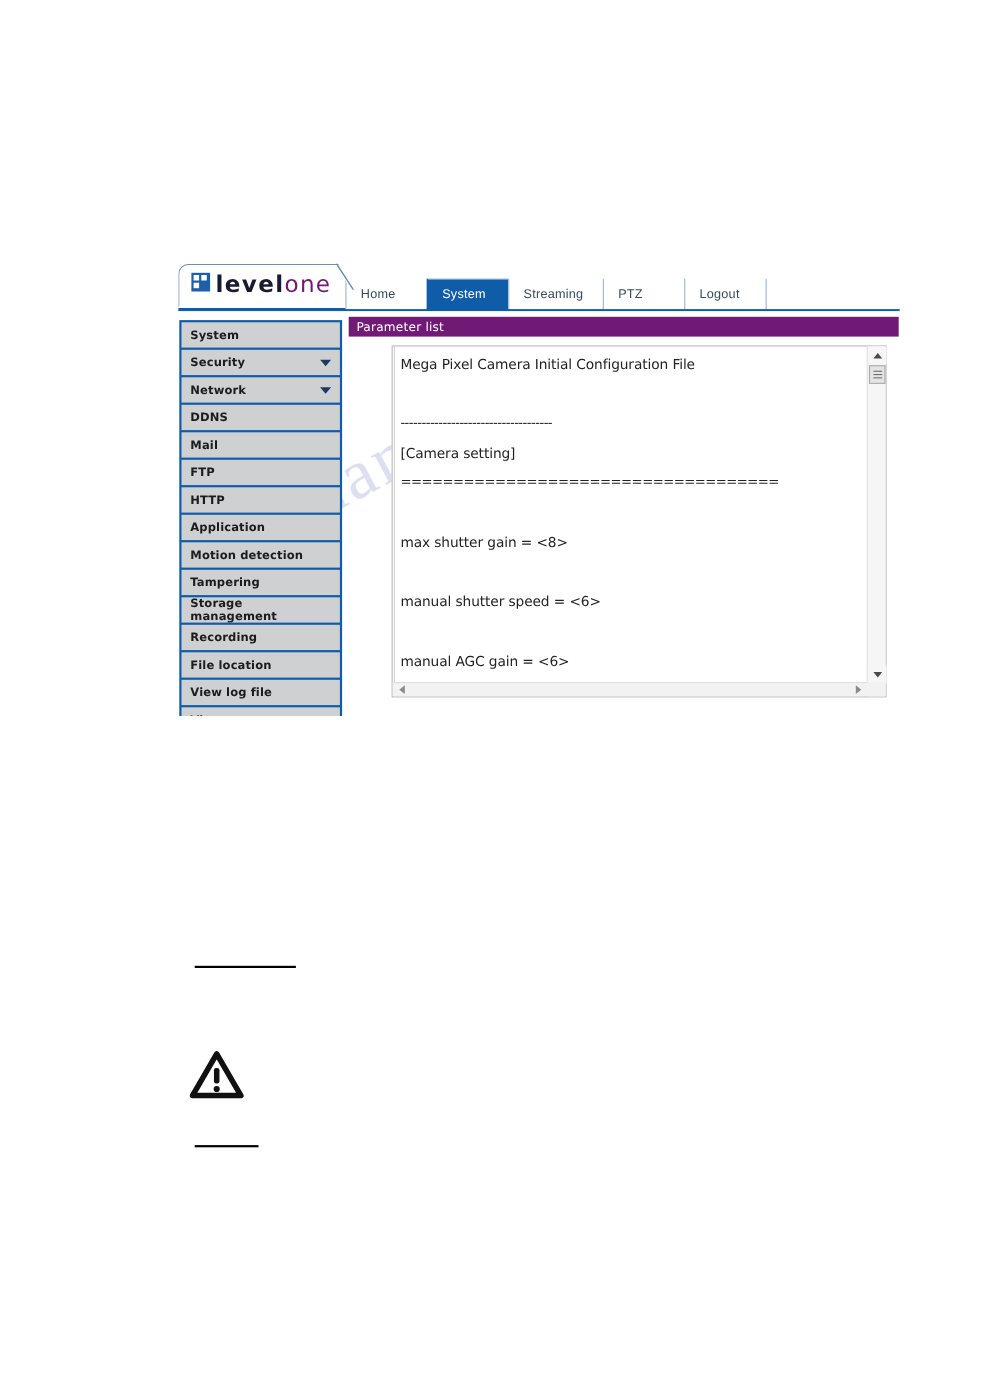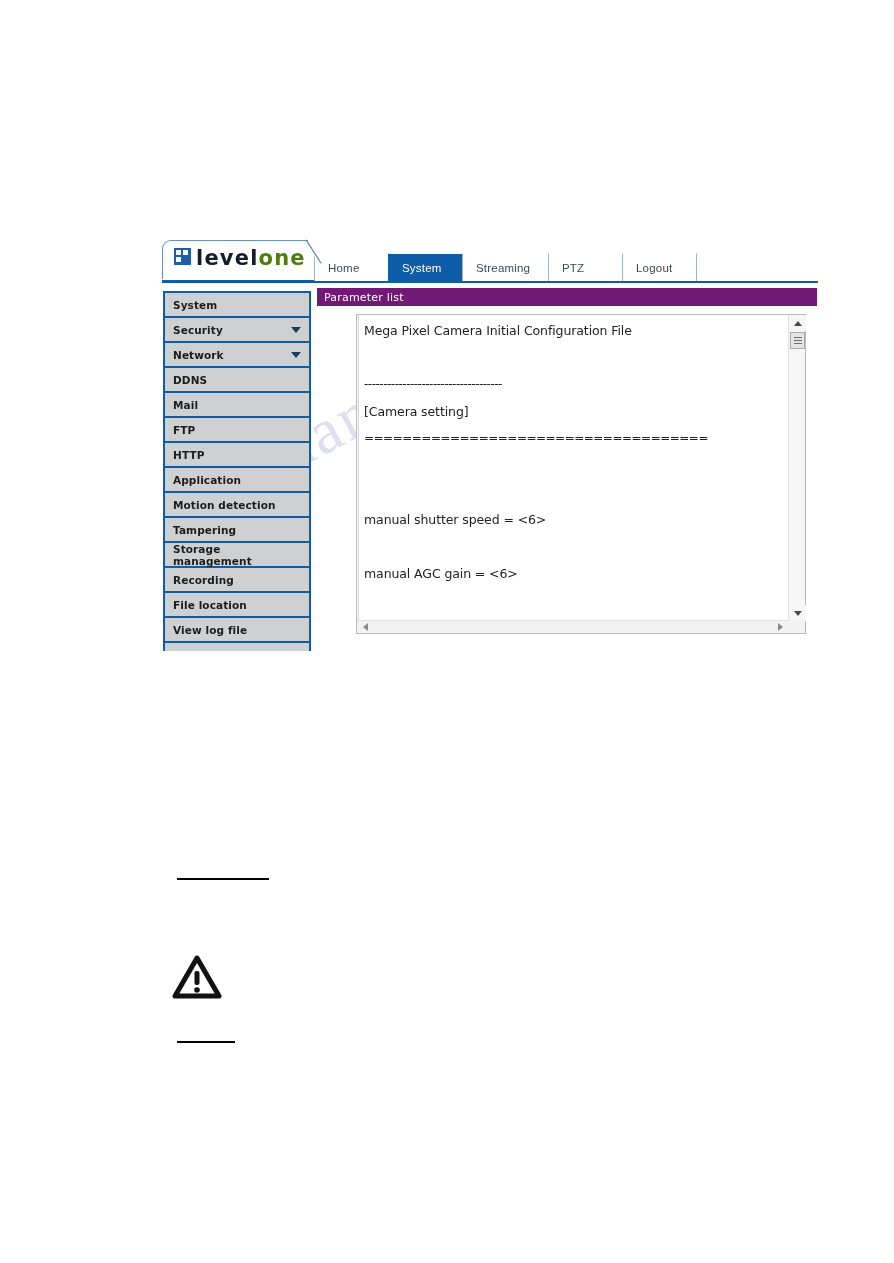--- a/index.html
+++ b/index.html
@@ -126,22 +126,22 @@
   .logo-level {
     font-size: 21px;
     font-weight: bold;
     color: #1a1a2e;
     letter-spacing: 1.2px;
     line-height: 1;
     font-family: "DejaVu Sans", sans-serif;
   }
   .logo-one {
     font-size: 21px;
-    font-weight: bold;
-    color: #4d7c0f;
+    font-weight: normal;
+    color: #701a75;
     letter-spacing: 1.2px;
     line-height: 1;
     font-family: "DejaVu Sans", sans-serif;
   }
 
   
   .tabs {
     position: absolute;
     left: 152px; top: 14px;
     height: 28px;
@@ -466,20 +466,21 @@
       <div class="panel-title">Parameter list</div>
 
       <div class="ta-outer">
         <div class="ta-text" id="ta-text">
             <div class="ta-line">Mega Pixel Camera Initial Configuration File</div>
             <div class="ta-line">&nbsp;</div>
             <div class="ta-line dash">------------------------------------</div>
             <div class="ta-line">[Camera setting]</div>
             <div class="ta-line dash">====================================</div>
             <div class="ta-line">&nbsp;</div>
+            <div class="ta-line">max shutter gain = &lt;8&gt;</div>
             <div class="ta-line">&nbsp;</div>
             <div class="ta-line">manual shutter speed = &lt;6&gt;</div>
             <div class="ta-line">&nbsp;</div>
             <div class="ta-line">manual AGC gain = &lt;6&gt;</div>
           </div>
 
         <div class="vsb">
           <div class="sb-arrow up">
               <span class="tri-up"></span>
             </div>

